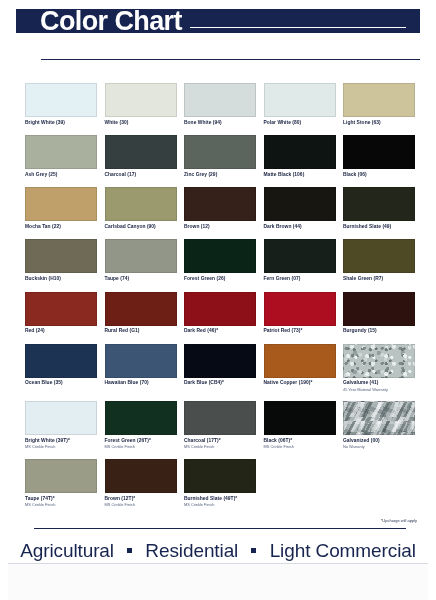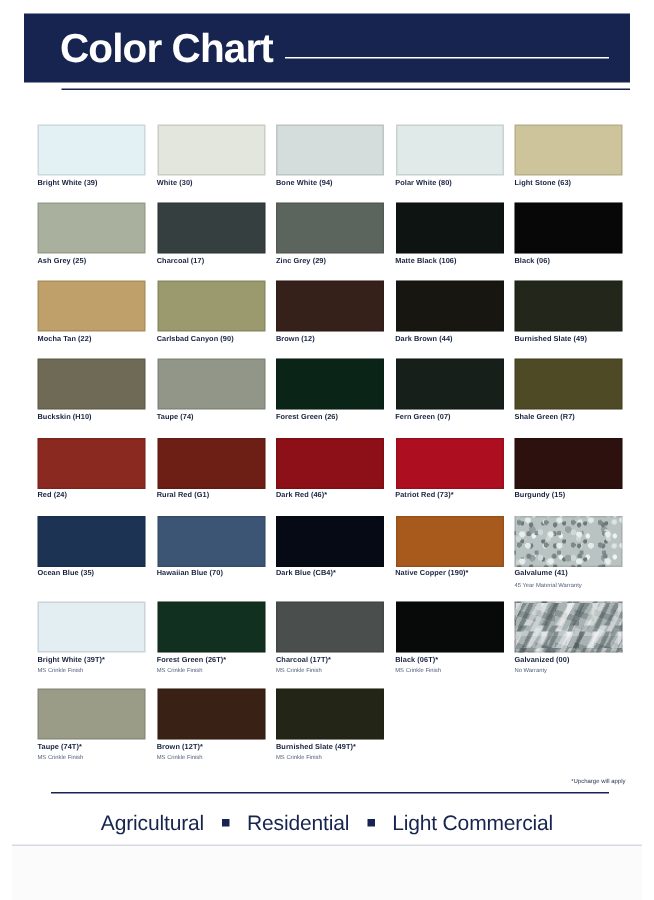--- a/index.html
+++ b/index.html
@@ -23,21 +23,21 @@
     background: #ffffff;
     box-sizing: border-box;
   }
 
   
   .header-band {
     position: absolute;
     left: 16px;
     top: 9px;
     width: 404px;
-    height: 46px;
+    height: 24px;
     background: #17244f;
     display: flex;
     align-items: center;
     overflow: hidden;
   }
   .header-title {
     color: #ffffff;
     font-size: 27px;
     font-weight: bold;
     letter-spacing: -0.6px;
@@ -167,21 +167,21 @@
     top: 528px;
     width: 372px;
     border-bottom: 1.8px solid #17244f;
   }
   .footer-line {
     position: absolute;
     left: 0;
     top: 540px;
     width: 436px;
     text-align: center;
-    font-size: 14px;
+    font-size: 19px;
     color: #17244f;
     letter-spacing: -0.1px;
     white-space: nowrap;
   }
   .footer-sq {
     display: inline-block;
     width: 5px;
     height: 5px;
     background: #17244f;
     margin: 0 8px 2.5px 8px;

